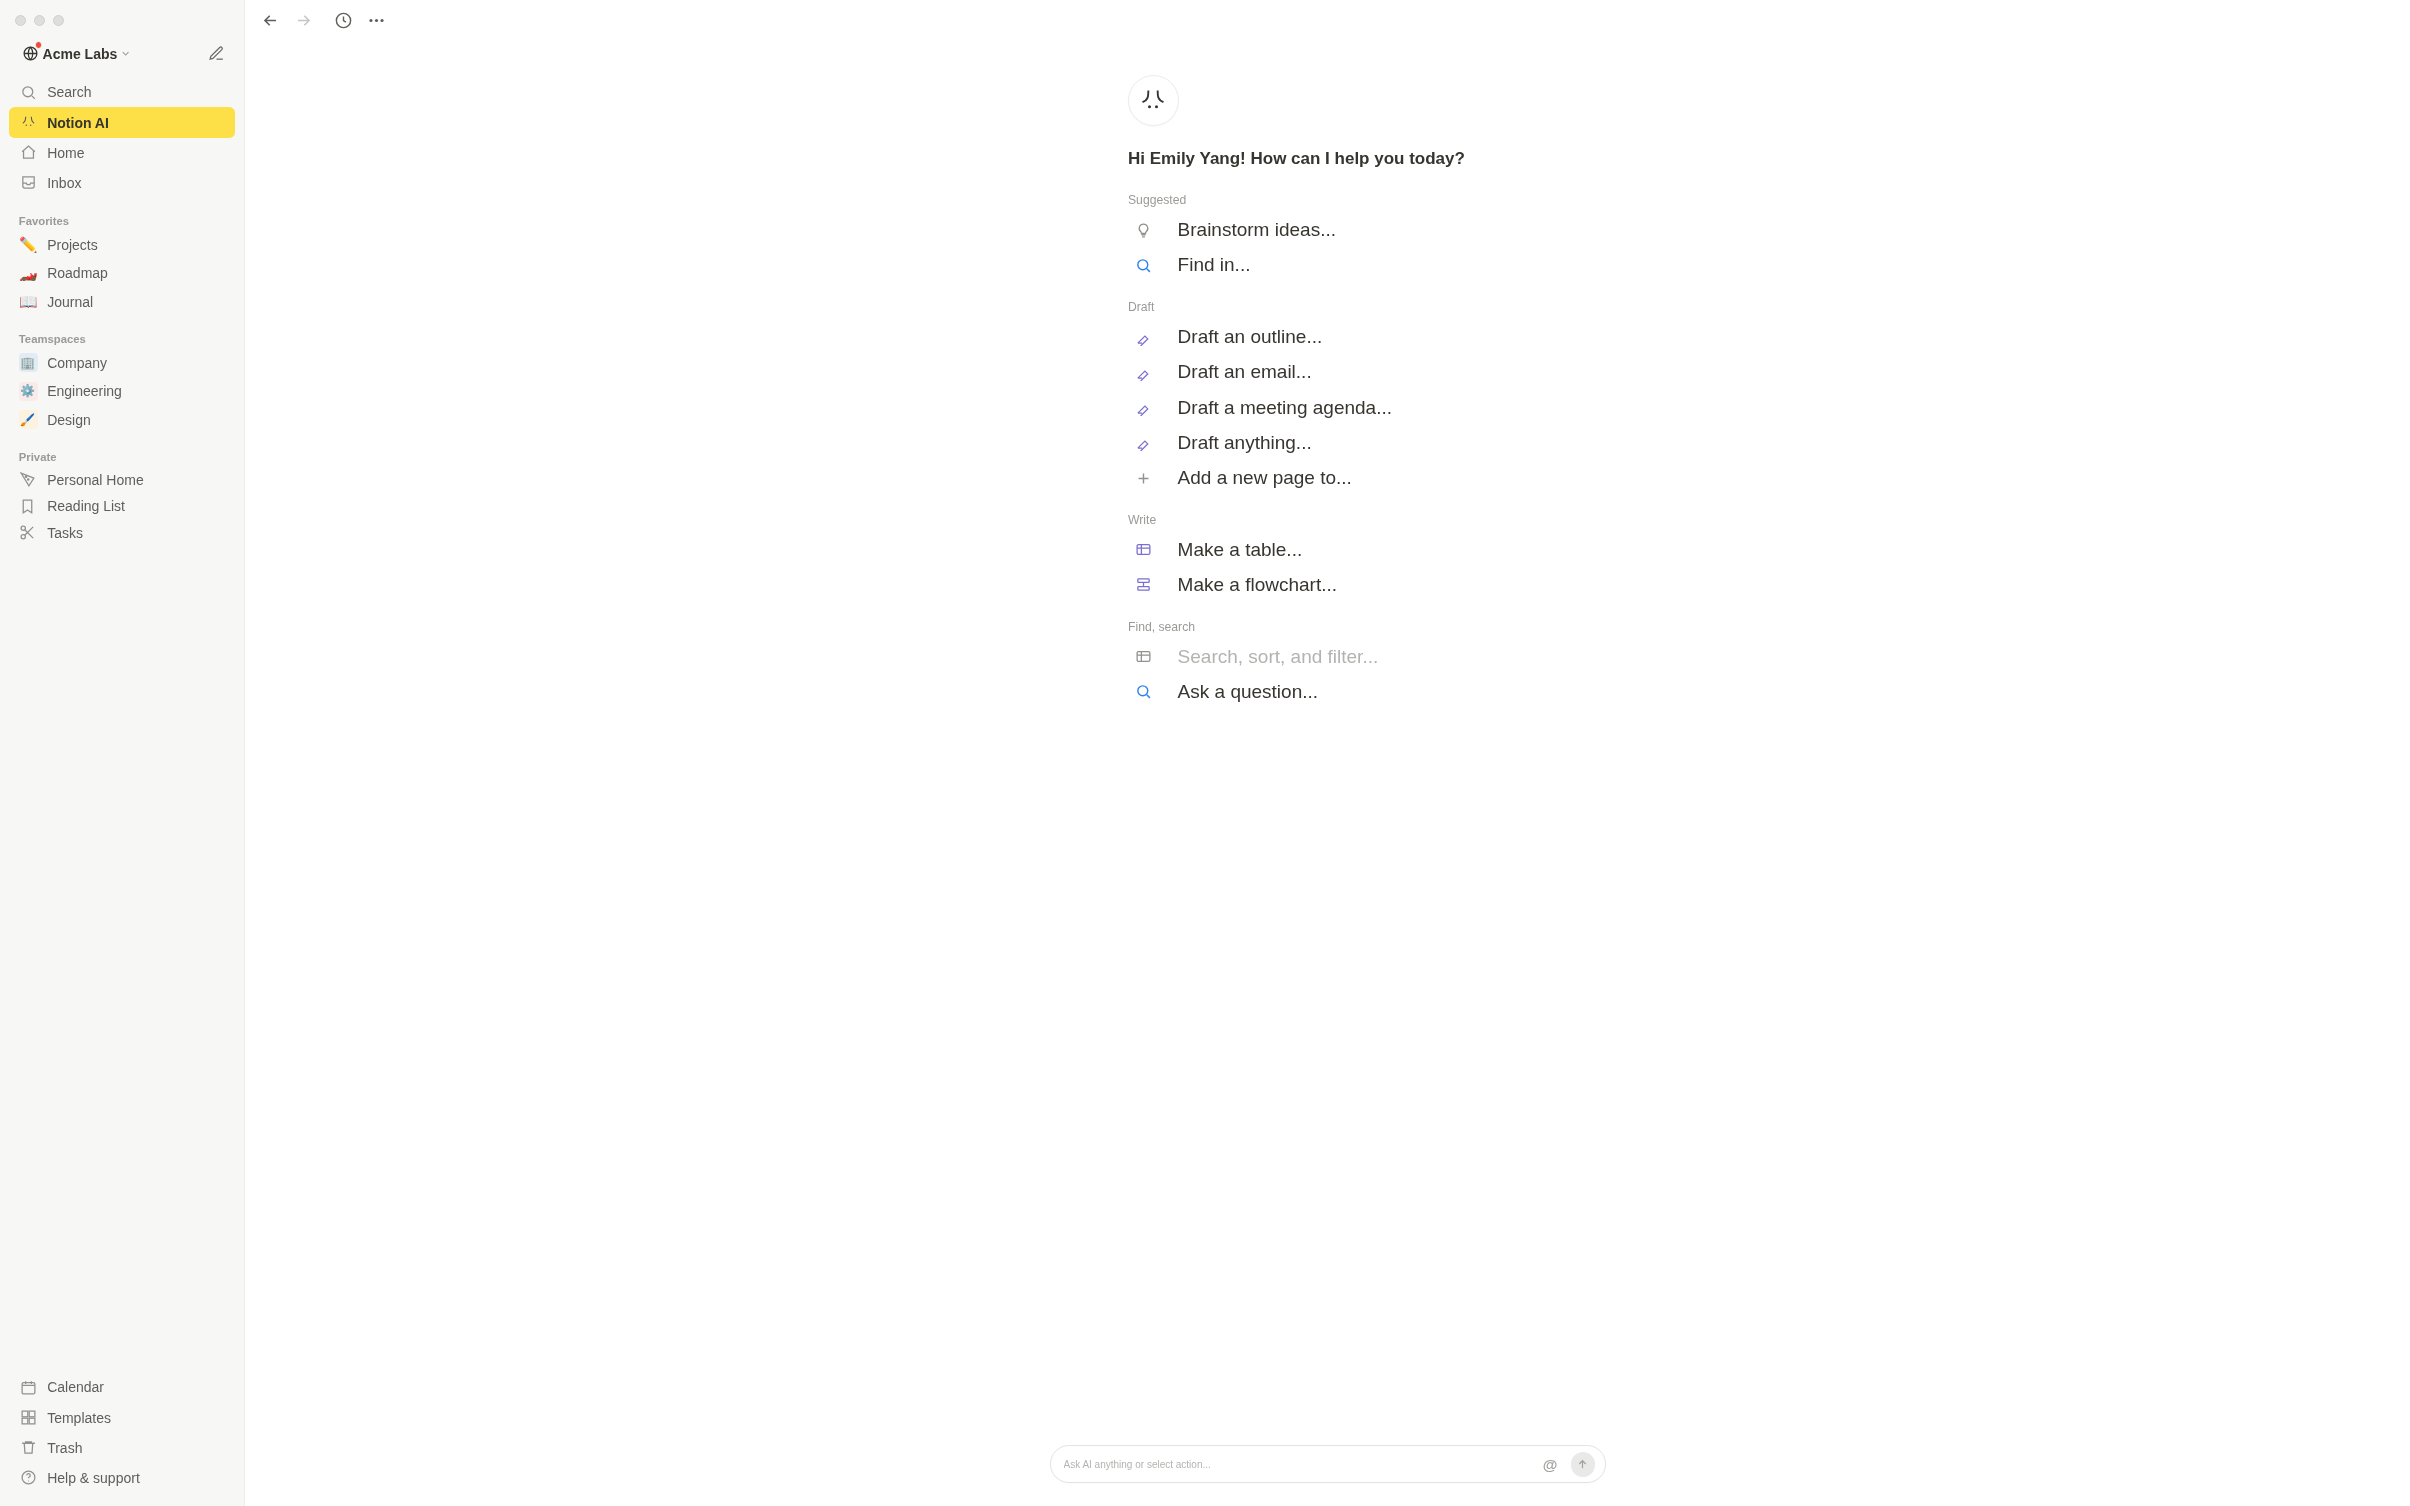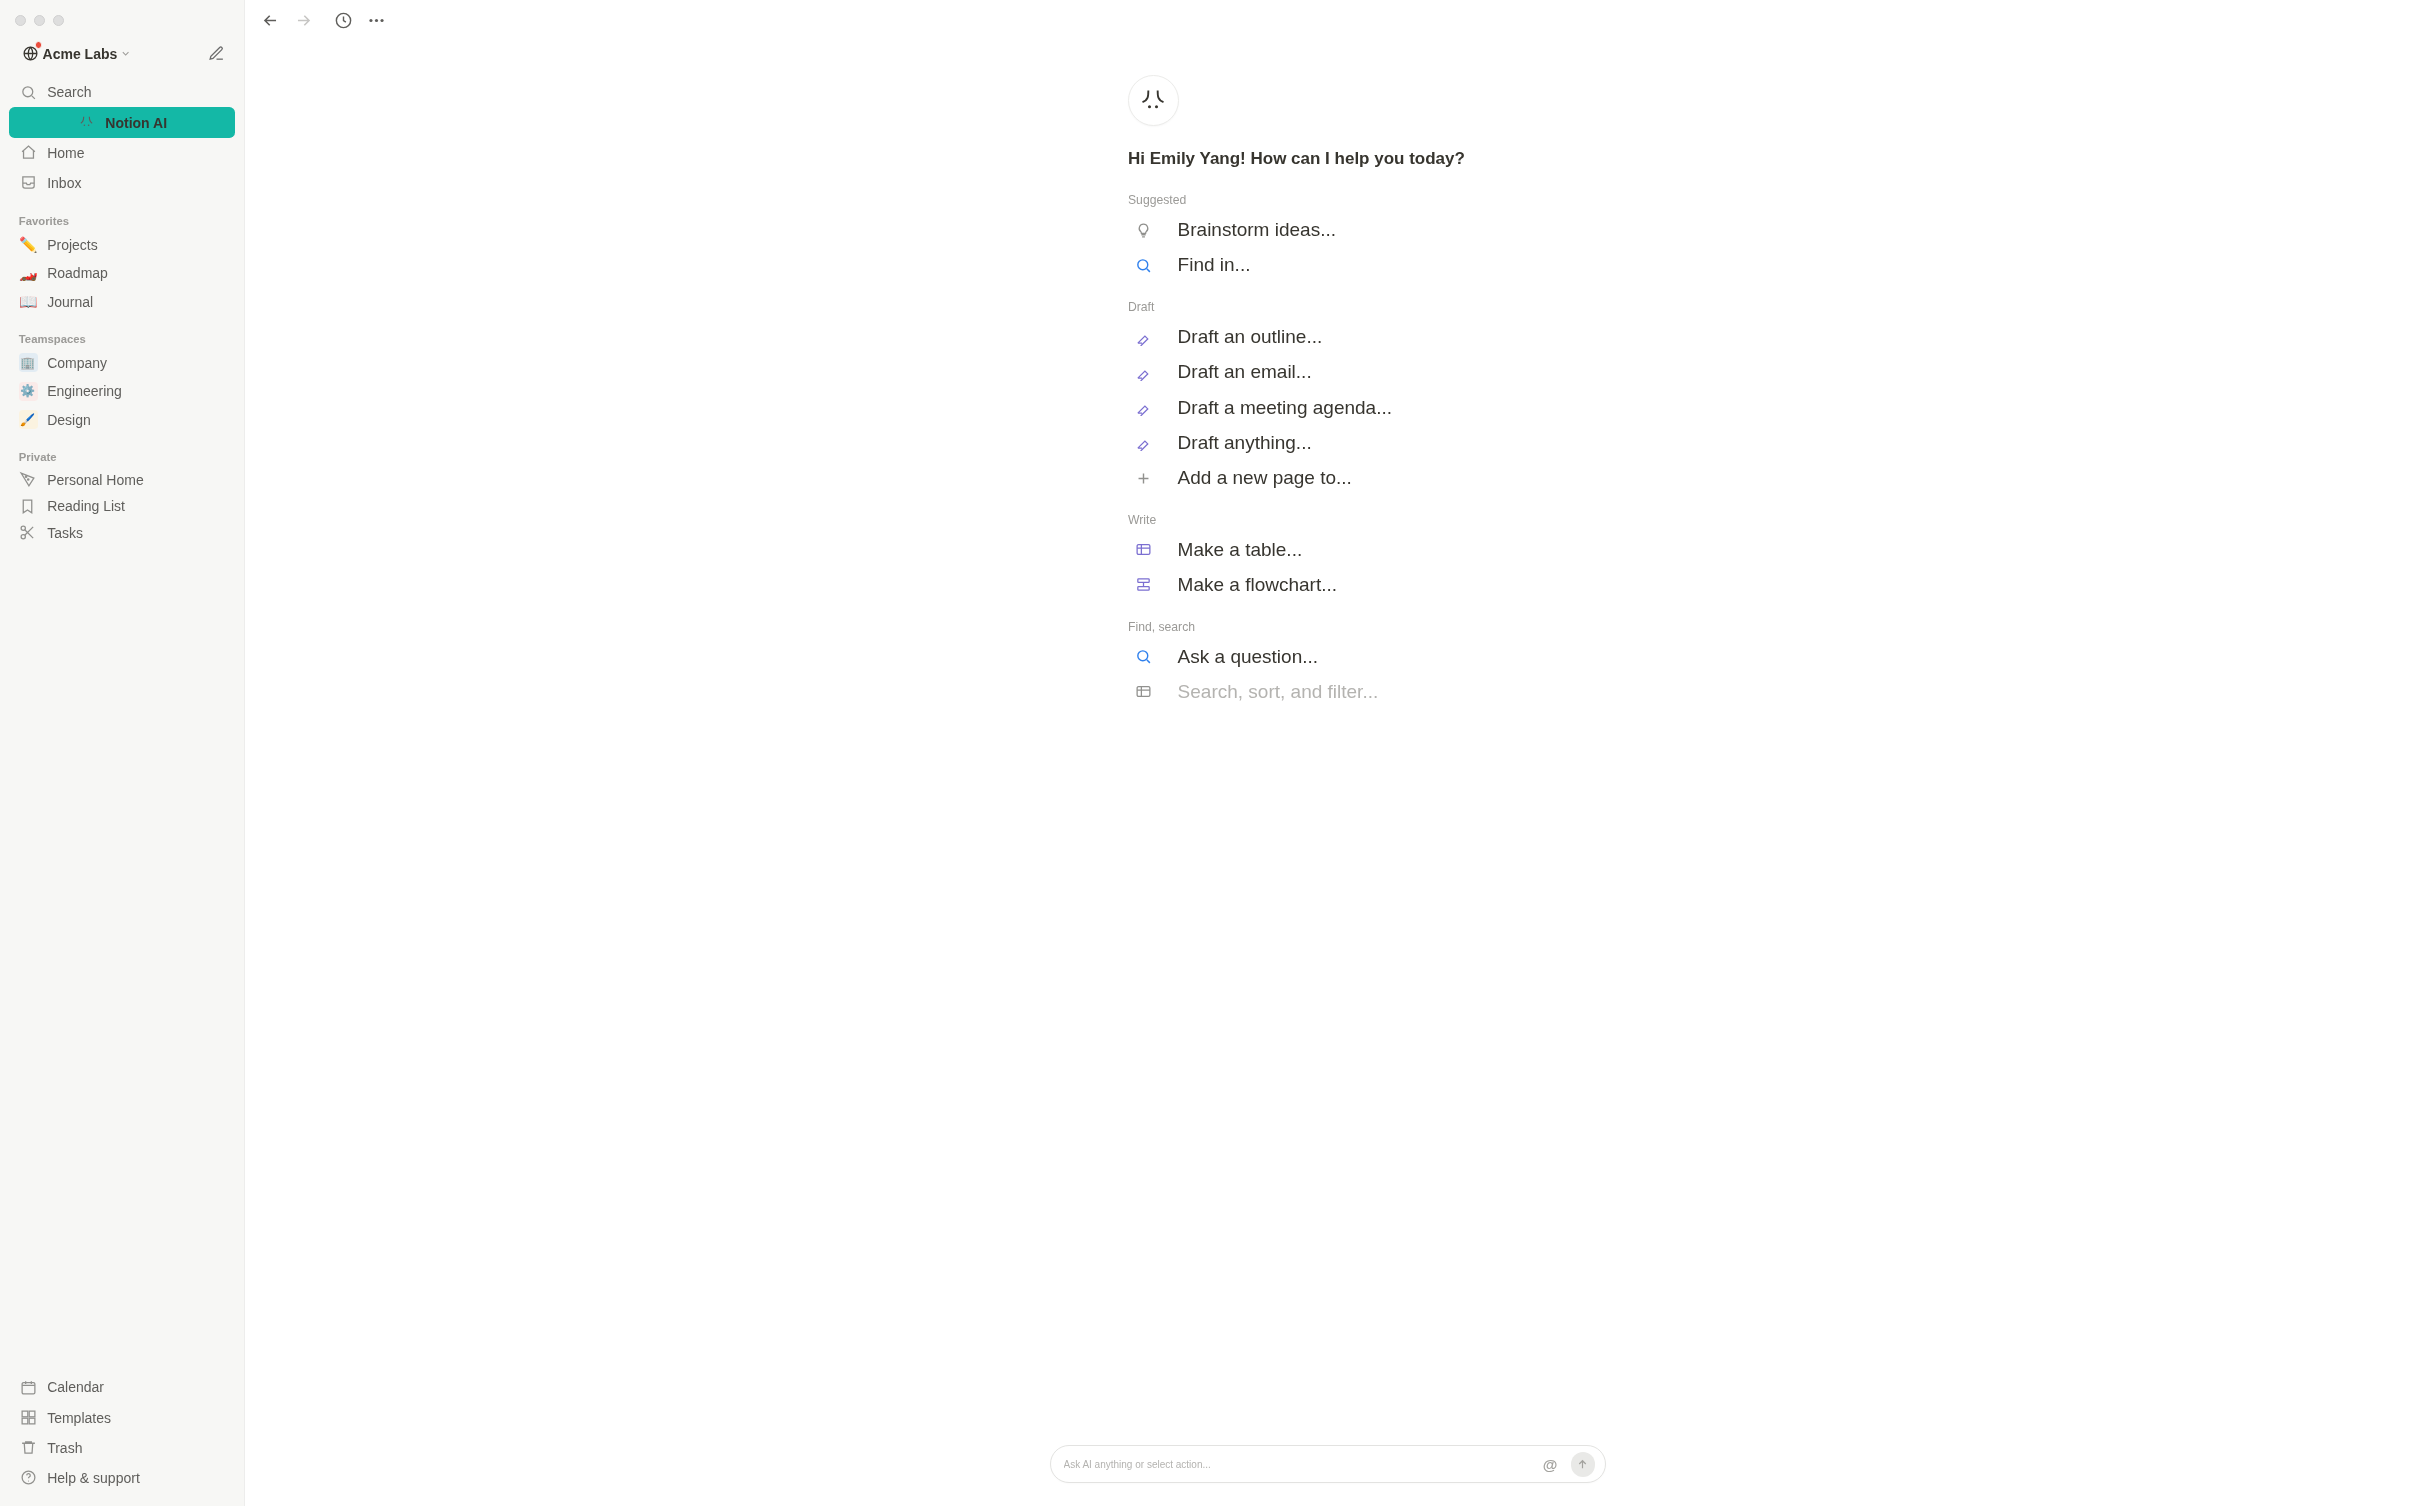--- a/index.html
+++ b/index.html
@@ -86,24 +86,23 @@
     align-items: center;
     gap: 9.4px;
     padding: 5.6px 9.4px;
     border-radius: 5.6px;
     cursor: pointer;
     color: #5f5e5b;
     font-size: 14px;
     font-weight: 500;
   }
   .nav-item.selected {
-    background: #14b8a6;
+    background: #fde047;
     color: #37352f;
     font-weight: 600;
-    justify-content: center;
   }
   .nav-item .icon {
     width: 19px; height: 19px;
     display: inline-flex; align-items: center; justify-content: center;
     color: #91918e;
     flex-shrink: 0;
   }
   .nav-item.selected .icon { color: #5f5e5b; }
 
   .section-title {
@@ -572,37 +571,37 @@
               <rect x="4" y="4" width="16" height="5" rx="1"></rect>
               <rect x="4" y="15" width="16" height="5" rx="1"></rect>
               <path d="M12 9v6"></path>
             </svg>
           </span>
         <span>Make a flowchart...</span>
       </div>
 
       
       <div class="group-title">Find, search</div>
+      <div class="action faded">
+        <span class="aicon">
+            <svg width="17" height="17" viewBox="0 0 24 24" fill="none" stroke="currentColor" stroke-width="1.8">
+              <rect x="3" y="5" width="18" height="14" rx="2"></rect>
+              <path d="M3 10h18M9 5v14"></path>
+            </svg>
+          </span>
+        <span>Search, sort, and filter...</span>
+      </div>
       <div class="action">
         <span class="aicon blue">
             <svg width="17" height="17" viewBox="0 0 24 24" fill="none" stroke="currentColor" stroke-width="2">
               <circle cx="11" cy="11" r="7"></circle>
               <path d="M21 21l-4.3-4.3"></path>
             </svg>
           </span>
         <span>Ask a question...</span>
-      </div>
-      <div class="action faded">
-        <span class="aicon">
-            <svg width="17" height="17" viewBox="0 0 24 24" fill="none" stroke="currentColor" stroke-width="1.8">
-              <rect x="3" y="5" width="18" height="14" rx="2"></rect>
-              <path d="M3 10h18M9 5v14"></path>
-            </svg>
-          </span>
-        <span>Search, sort, and filter...</span>
       </div>
 
     </div>
 
     <div class="fade-bottom"></div>
 
     <div class="ask-bar-wrap">
       <div class="ask-bar">
         <input type="text" placeholder="Ask AI anything or select action..." style="">
         <span class="at-btn">@</span>

